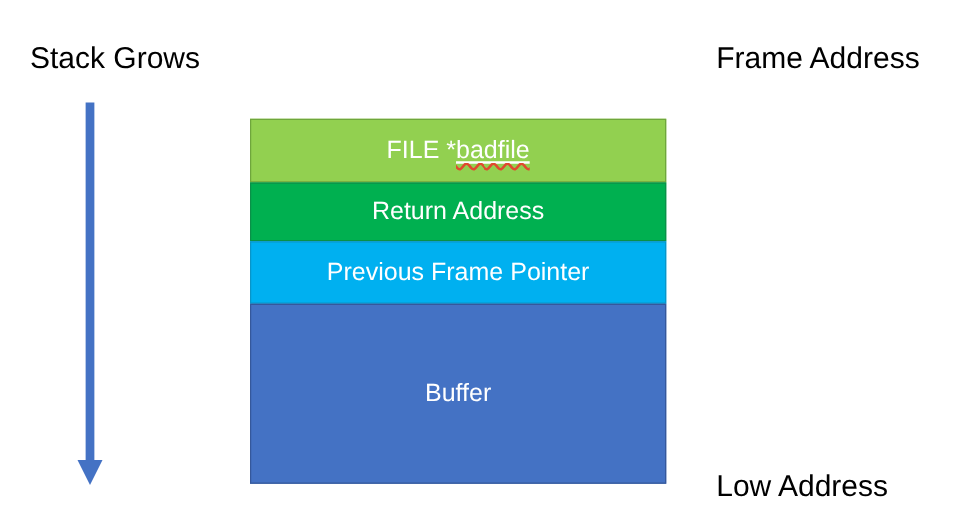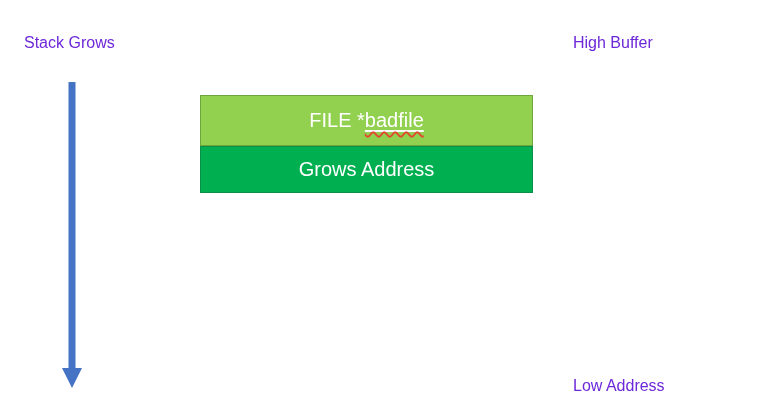--- a/index.html
+++ b/index.html
@@ -9,22 +9,22 @@
   .canvas {
     position: relative;
     width: 767px;
     height: 412px;
     background: #ffffff;
     overflow: hidden;
   }
 
   .annotation {
     position: absolute;
-    font-size: 16px;
-    color: #6d28d9;
+    font-size: 24px;
+    color: #000000;
     white-space: nowrap;
     line-height: 1.2;
   }
   .lbl-stack-grows  { left: 24px;  top: 33px; }
   .lbl-high-address { left: 573px; top: 33px; }
   .lbl-frame-pointer{ left: 582px; top: 210px; }
   .lbl-low-address  { left: 573px; top: 376px; }
 
   .arrow-svg {
     position: absolute;
@@ -70,39 +70,45 @@
     text-underline-offset: 4px;
   }
 </style>
 </head>
 <body>
 
 <div class="canvas">
 
   <div class="annotation lbl-stack-grows">Stack Grows</div>
 
-  <div class="annotation lbl-high-address">High Buffer</div>
+  <div class="annotation lbl-high-address">Frame Address</div>
 
   <svg class="arrow-svg" viewBox="0 0 32 316" aria-hidden="true">
     <rect x="12.5" y="4" width="7" height="287" style="fill: rgb(68, 114, 196);"></rect>
     <polygon points="6,290 26,290 16,310" style="fill: rgb(68, 114, 196);"></polygon>
   </svg>
 
   <div class="stack">
 
     <div class="block block-file" style="background: rgb(146, 208, 80); border-color: rgb(111, 166, 60);">
       <span>
         <span>FILE *</span><span class="u-solid" style="text-decoration-color: rgb(255, 255, 255);"><span class="u-wavy" style="text-decoration-color: rgb(224, 73, 46);">badfile</span></span>
       </span>
     </div>
 
     <div class="block block-return" style="background: rgb(0, 176, 80); border-color: rgb(10, 144, 72);">
-      <span>Grows Address</span>
+      <span>Return Address</span>
     </div>
 
+    <div class="block block-pfp" style="background: rgb(0, 176, 240); border-color: rgb(9, 149, 200);">
+      <span>Previous Frame Pointer</span>
+    </div>
 
+    <div class="block block-buffer" style="background: rgb(68, 114, 196); border-color: rgb(53, 88, 155);">
+      <span>Buffer</span>
+    </div>
 
   </div>
 
 
   <div class="annotation lbl-low-address">Low Address</div>
 
 </div>
 
 </body></html>

